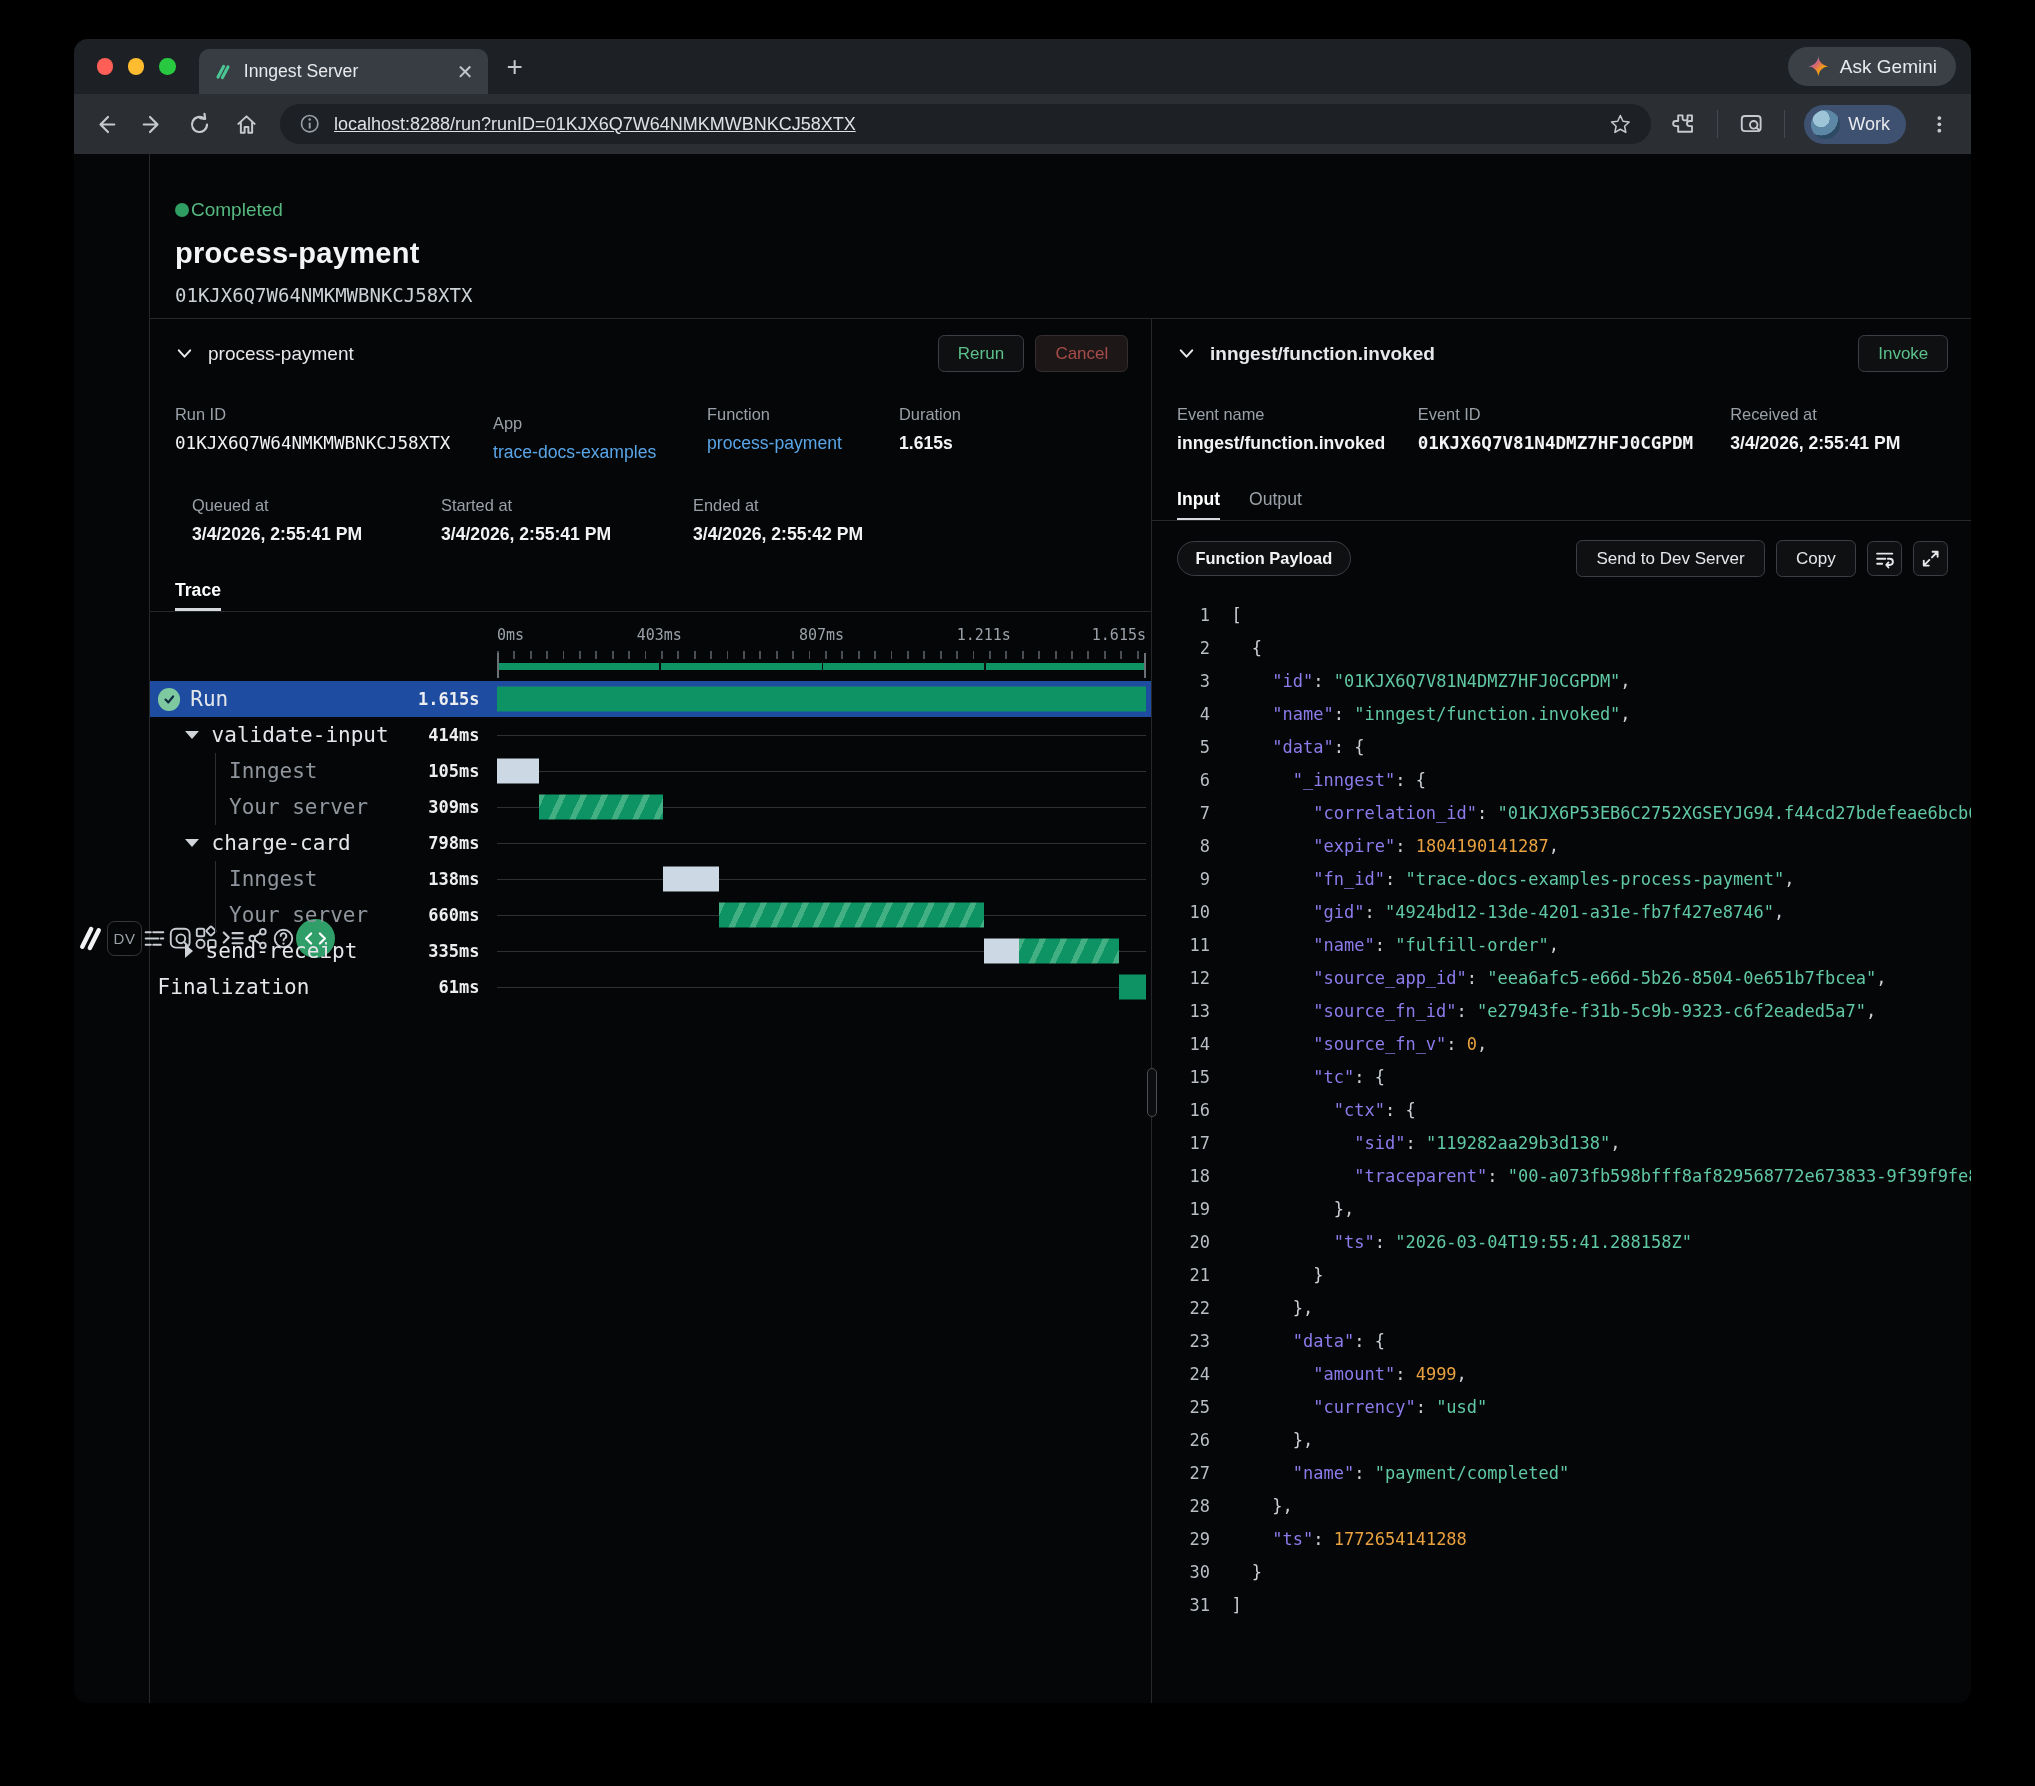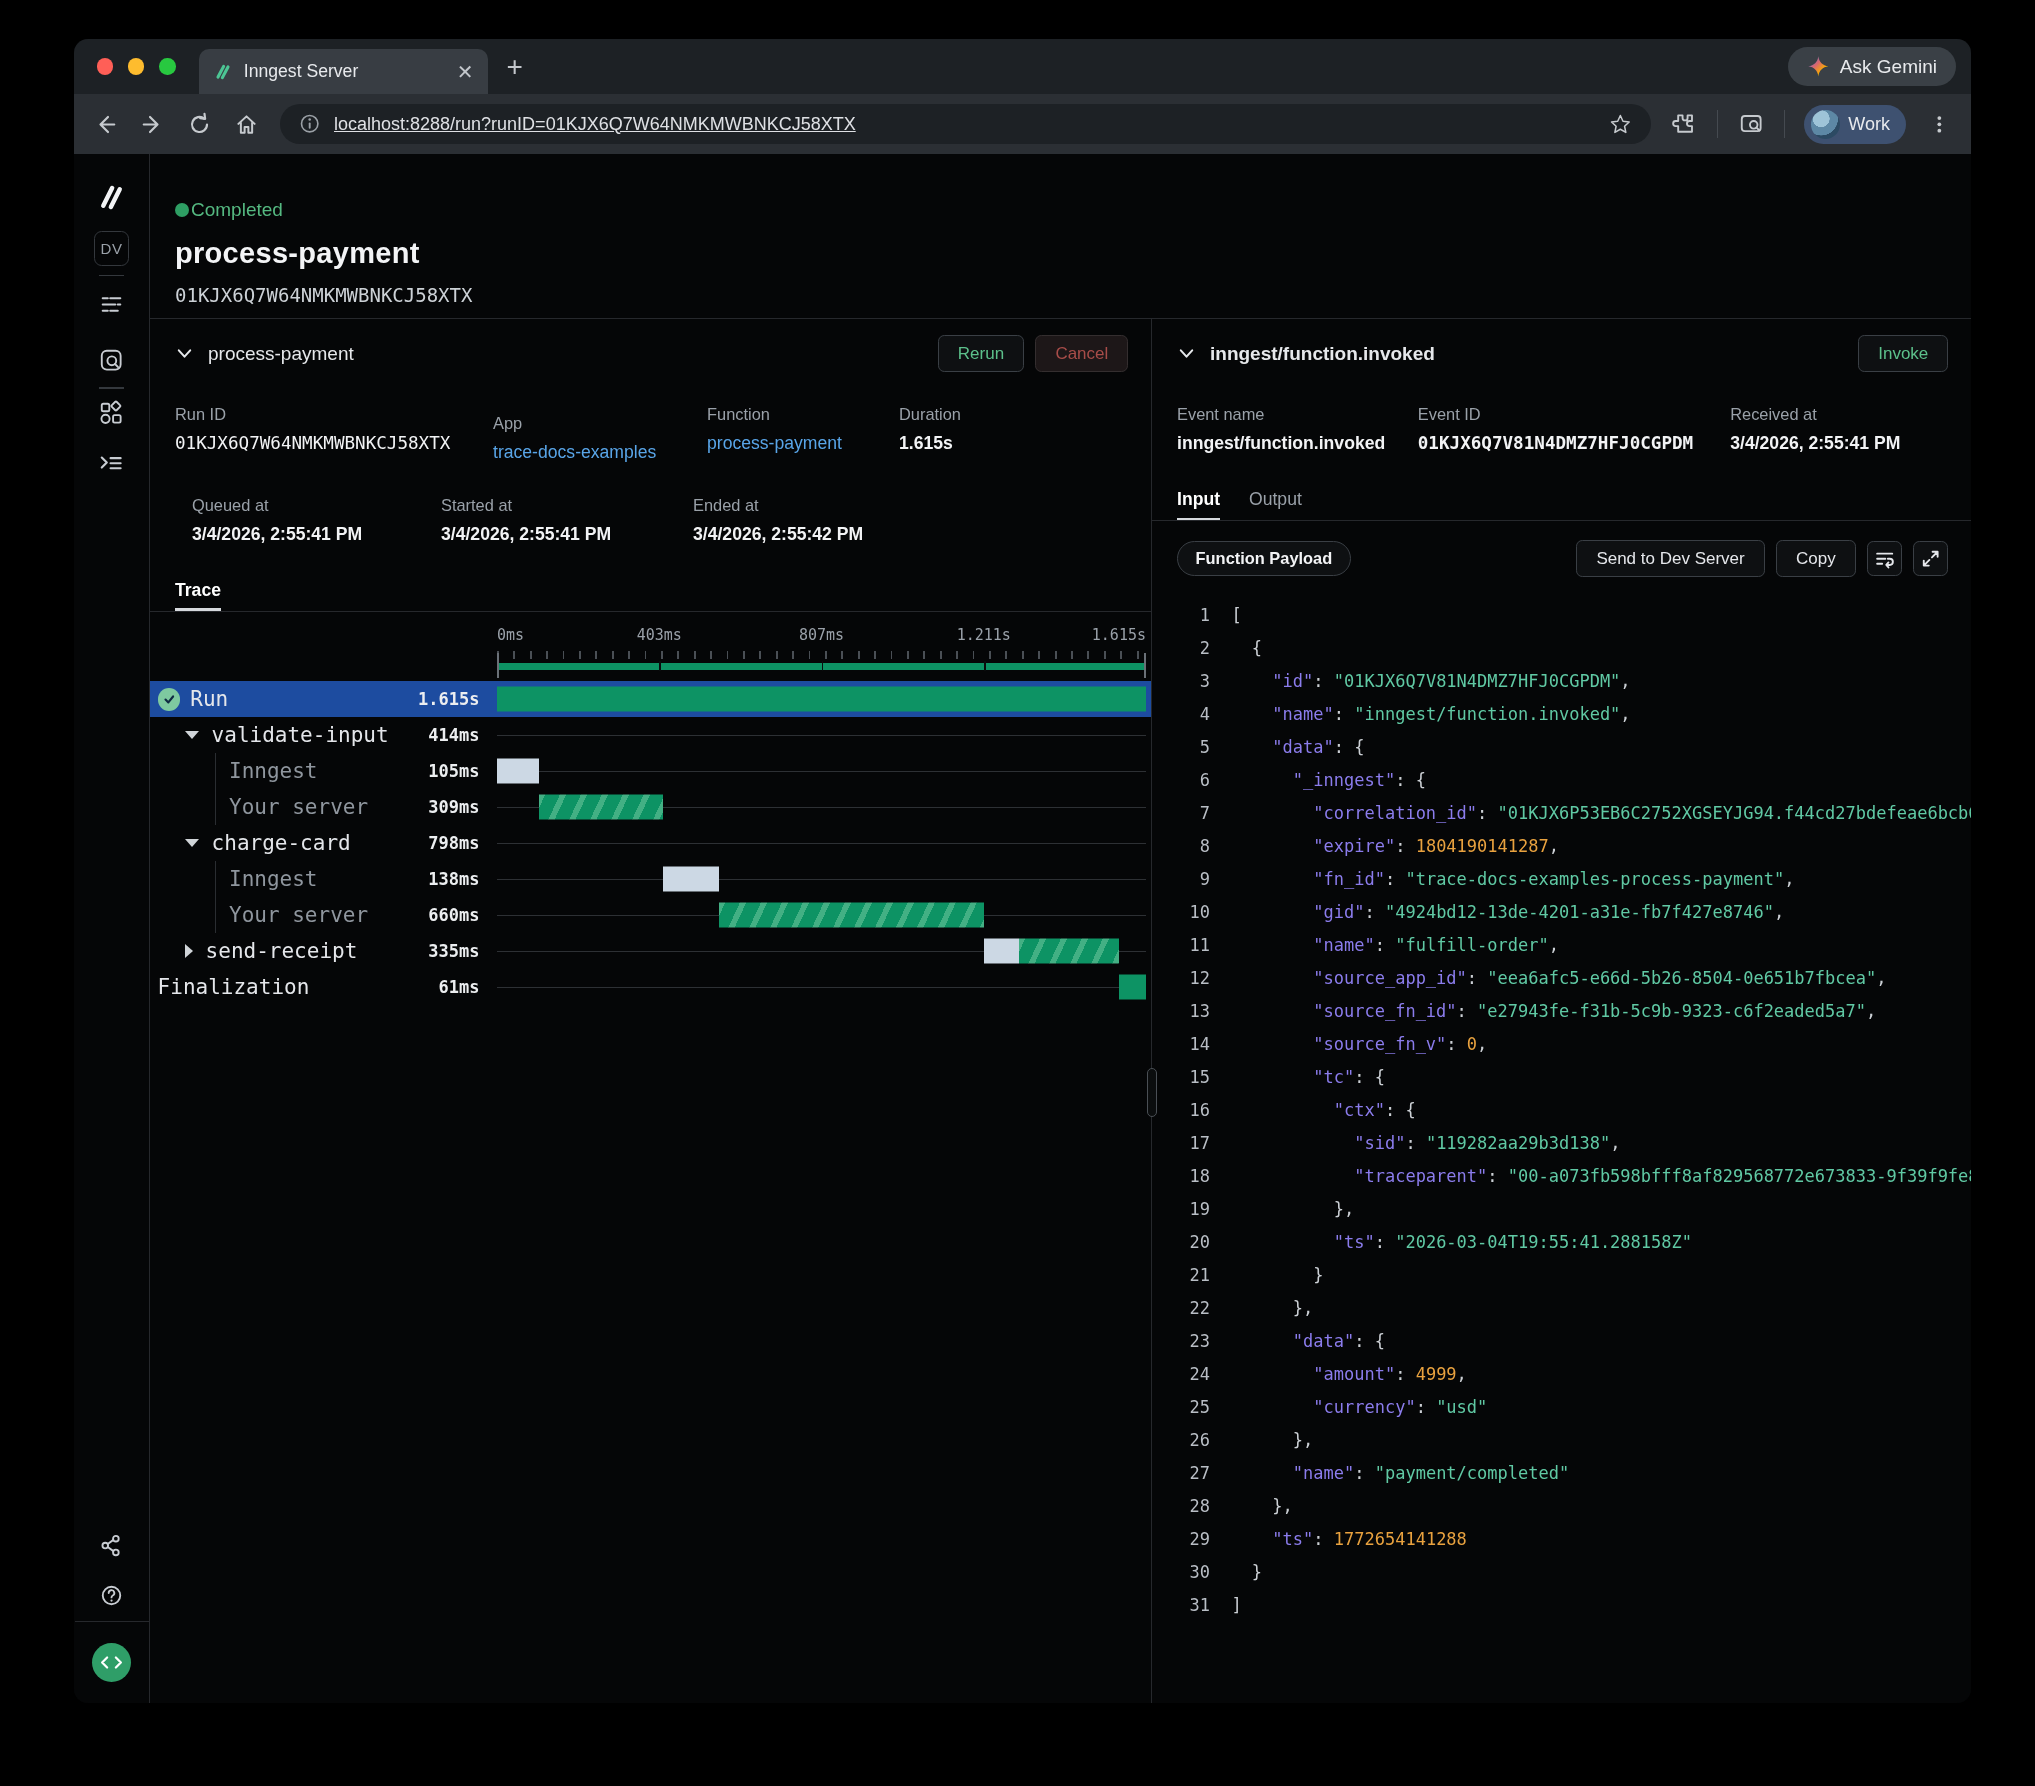--- a/index.html
+++ b/index.html
@@ -33,21 +33,21 @@
   .vsep { width:1.3px; height:28px; background:#454a50; }
   .profile-chip { height:39px; border-radius:20px; background:#3e5170; display:flex; align-items:center;
     gap:8.8px; padding:0 16.4px 0 6.3px; color:#e8eaed; font-size:18px; }
   .avatar { width:29px; height:29px; border-radius:50%;
     background:radial-gradient(circle at 35% 30%, #9ec4d8 0 30%, #5d88a5 31% 60%, #2c4a63 61%); }
 
   
   .app { flex:1; display:flex; background:#050607; min-height:0; }
 
   
-  .rail { width:76px; flex:none; border-right:1.3px solid #26282c; display:flex; flex-direction:column;
+  .rail { width:76px; flex:none; border-right:1.3px solid #26282c; display:flex; flex-direction:row;
     align-items:center; padding-top:19px; }
   .rail svg { display:block; }
   .rail-item { margin-bottom:0; display:flex; align-items:center; justify-content:center; }
   .dv-badge { width:35px; height:35px; border:1.3px solid #34383d; border-radius:7.6px; color:#9aa1a9;
     font-size:15px; display:flex; align-items:center; justify-content:center; letter-spacing:0.6px; }
   .rail-div { width:25px; height:1.3px; background:#34383d; }
   .rail-div-full { width:74px; height:1.3px; background:#26282c; }
   .fab { width:39px; height:39px; border-radius:50%; background:#2f9e68; display:flex; align-items:center; justify-content:center; }
 
   

